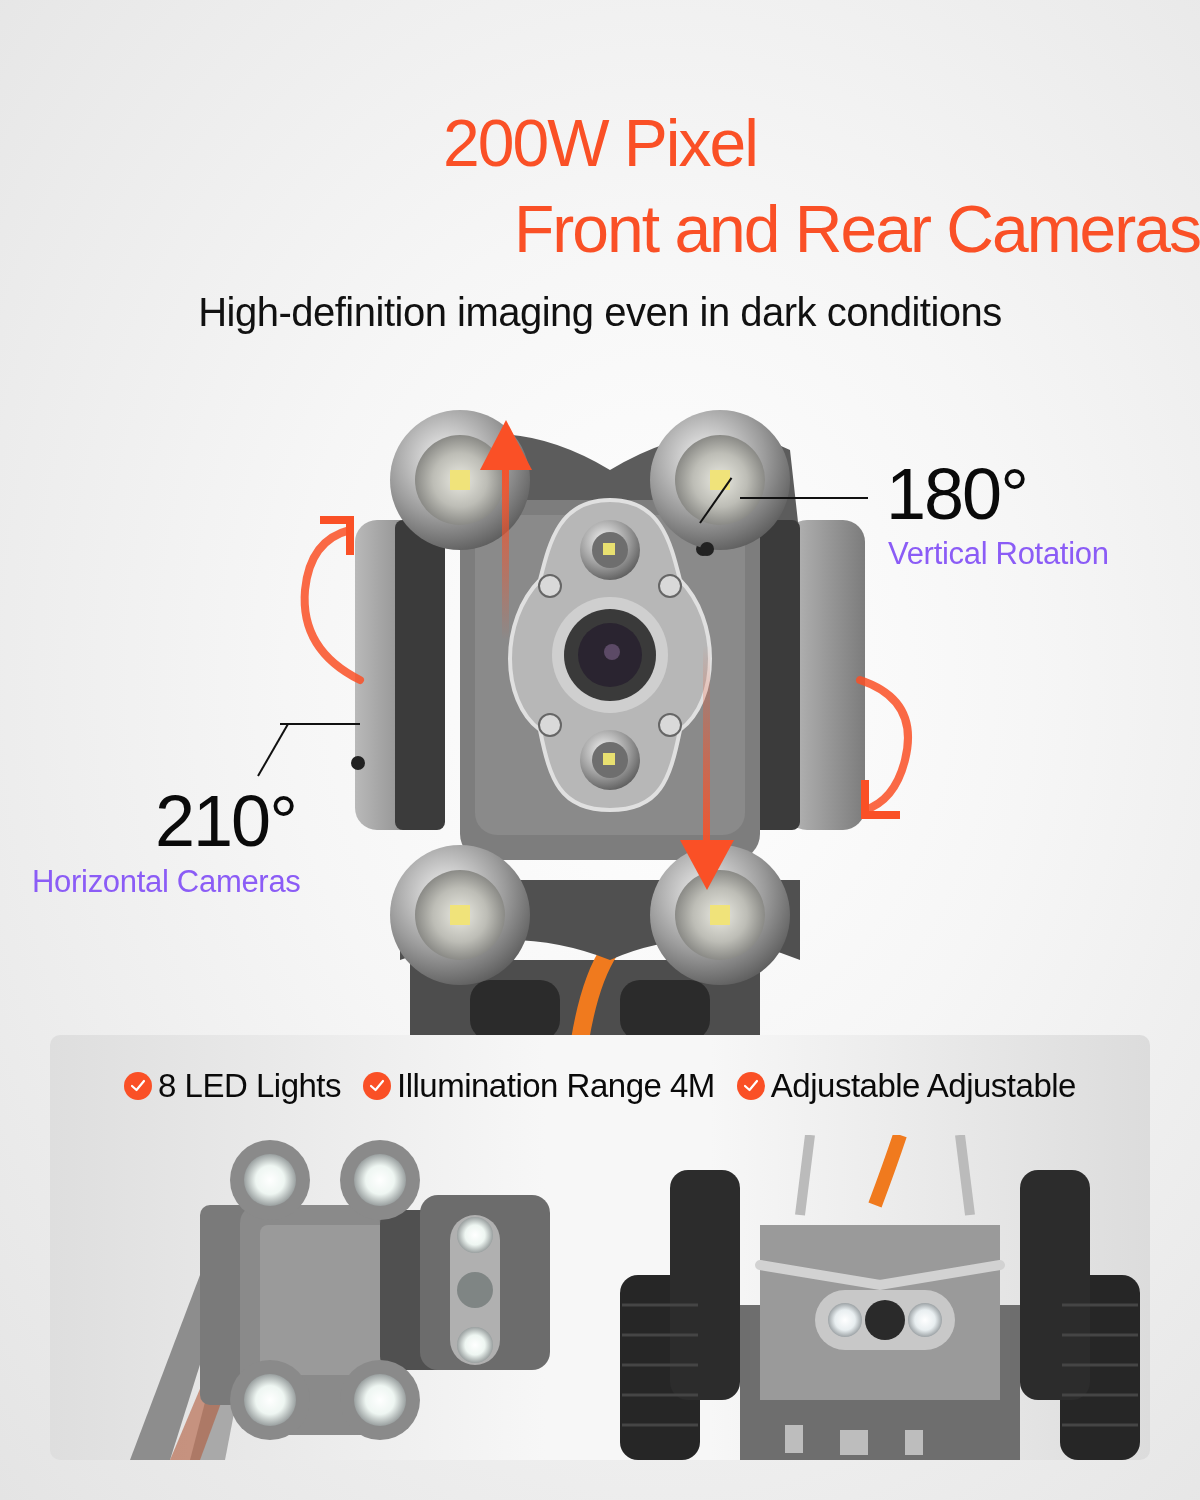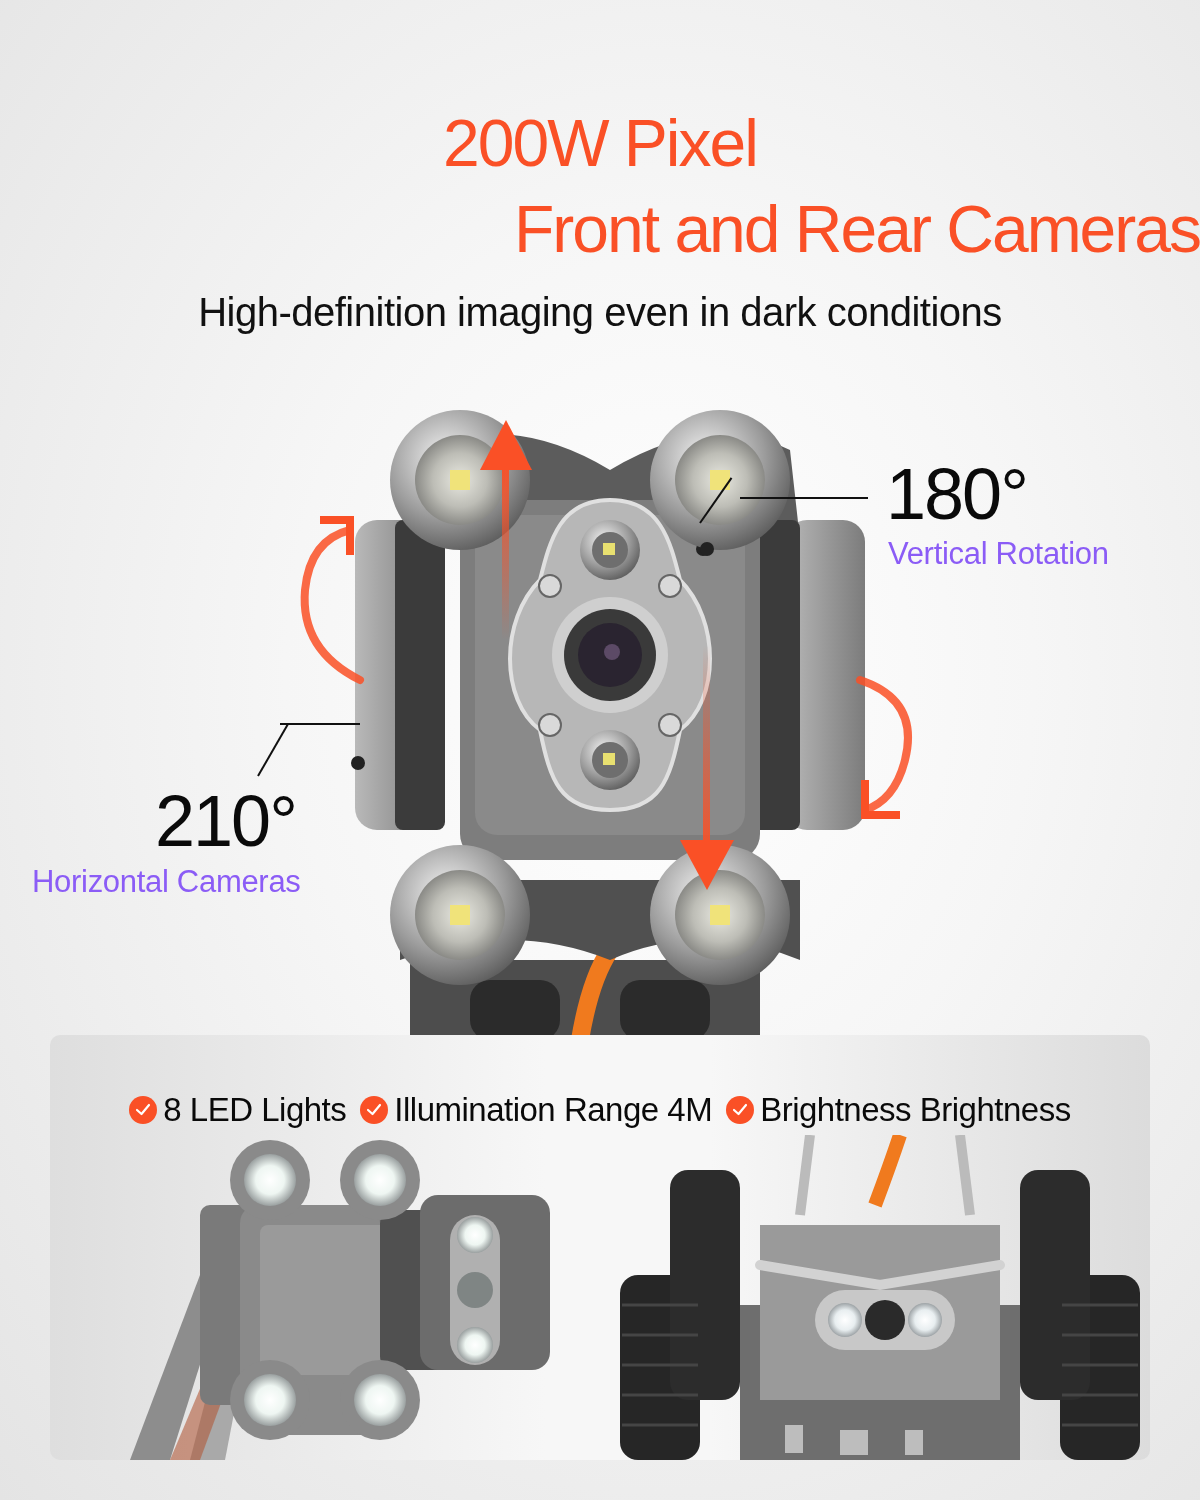--- a/index.html
+++ b/index.html
@@ -26,22 +26,22 @@
   .cap { position: absolute; font-size: 31px; color: #8b5cf6; letter-spacing: -0.3px; line-height: 1; }
   .callout-line { position: absolute; background: #111; }
 
   .panel {
     position: absolute; left: 50px; top: 1035px; width: 1100px; height: 425px;
     border-radius: 10px;
     background: linear-gradient(90deg, #dedede 0%, #f7f7f7 45%, #f7f7f7 60%, #dcdcdc 100%);
     overflow: hidden;
   }
   .features {
-    position: absolute; top: 56px; left: 0; right: 0;
-    display: flex; justify-content: center; gap: 14px; align-items: center;
+    position: absolute; top: 32px; left: 0; right: 0;
+    display: flex; justify-content: center; gap: 22px; align-items: center;
   }
   .feat { display: flex; align-items: center; gap: 6px; font-size: 33px; color: #0a0a0a; letter-spacing: -0.5px; }
   .check {
     width: 28px; height: 28px; border-radius: 50%; background: #fa5026;
     display: inline-flex; align-items: center; justify-content: center;
   }
   .photo { position: absolute; top: 100px; height: 325px; }
   .photo.left { left: 0; width: 560px; }
   .photo.right { left: 560px; width: 540px; }
 </style>
@@ -177,21 +177,21 @@
           </svg>
       </span>
       <span>Illumination Range 4M</span>
     </div>
     <div class="feat">
       <span class="check">
         <svg width="18" height="18" viewBox="0 0 18 18">
             <polyline points="3,9 7.5,13 15,4" stroke="#fff" stroke-width="2.2" fill="none" stroke-linecap="round" stroke-linejoin="round"></polyline>
           </svg>
       </span>
-      <span>Brightness Brightness</span>
+      <span>Adjustable Adjustable</span>
     </div>
   </div>
 
   <div class="photo left">
     <svg width="560" height="325" viewBox="0 0 560 325">
       <defs>
         <radialGradient id="glow" cx="50%" cy="50%" r="50%">
           <stop offset="0%" stop-color="#ffffff"></stop>
             <stop offset="55%" stop-color="#eef6f2"></stop>
             <stop offset="100%" stop-color="#9aa0a0"></stop>

